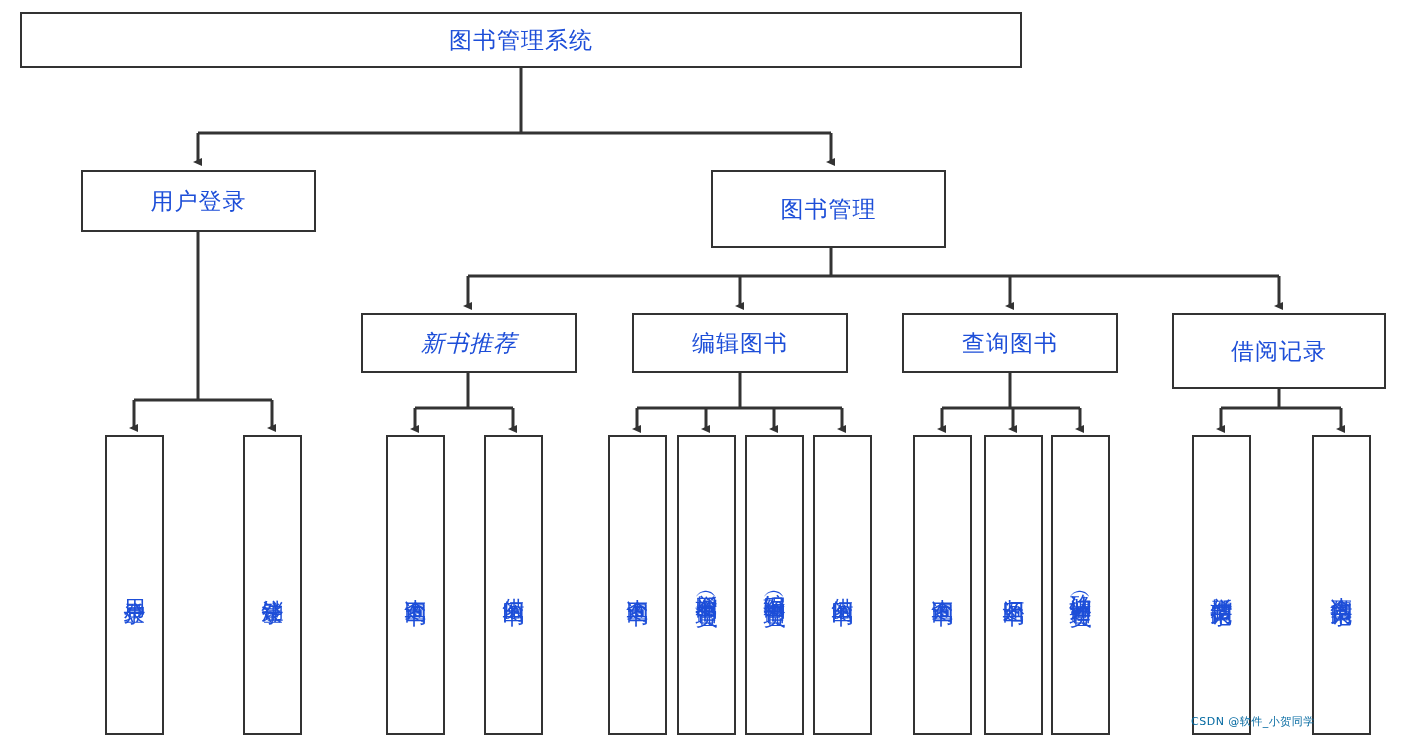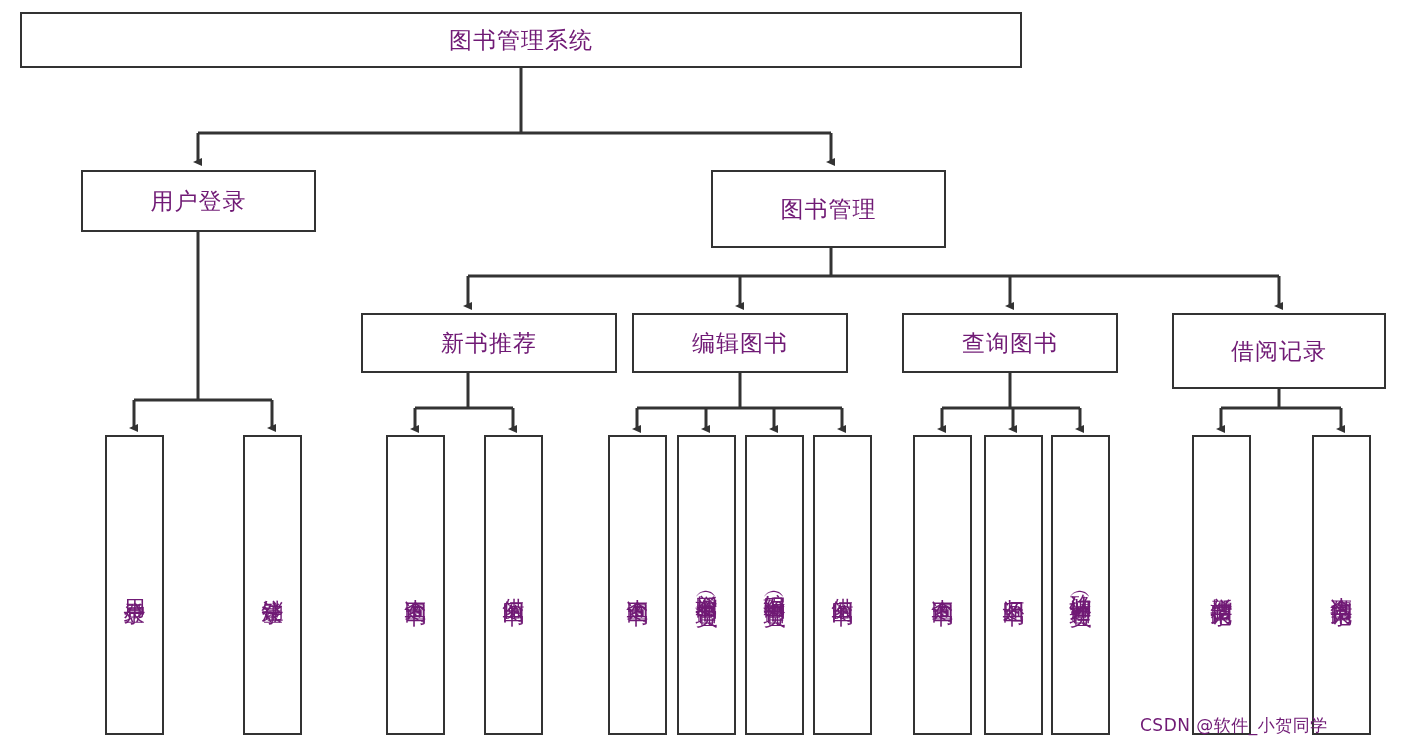--- a/index.html
+++ b/index.html
@@ -26,42 +26,42 @@
     pointer-events: none;
   }
   .node {
     position: absolute;
     box-sizing: border-box;
     border: 2px solid #333333;
     background: #ffffff;
     display: flex;
     align-items: center;
     justify-content: center;
-    color: #701a75;
+    color: #1d4ed8;
   }
   .node.horiz {
     font-size: 23px;
     letter-spacing: 1px;
   }
   .node.leaf {
     writing-mode: vertical-rl;
     text-orientation: upright;
     font-size: 22px;
     line-height: 1.18;
     letter-spacing: 2px;
     padding: 4px 0;
     text-align: center;
     white-space: nowrap;
   }
   .watermark {
     position: absolute;
-    left: 1140px;
+    left: 1191px;
     top: 714px;
-    font-size: 17px;
-    color: #701a75;
+    font-size: 11px;
+    color: #0369a1;
     letter-spacing: 0.5px;
     white-space: nowrap;
     font-family: "DejaVu Sans", "Liberation Sans", sans-serif;
   }
 </style>
 </head>
 <body>
 
 <div id="canvas">
 
@@ -113,21 +113,21 @@
       <path d="M1221,408 L1221,429" marker-end="url(#arrow)"></path>
       <path d="M1341,408 L1341,429" marker-end="url(#arrow)"></path>
     </g>
   </svg>
 
   <div class="node horiz" style="left:20px;top:12px;width:1002px;height:56px;">图书管理系统</div>
 
   <div class="node horiz" style="left:81px;top:170px;width:235px;height:62px;">用户登录</div>
   <div class="node horiz" style="left:711px;top:170px;width:235px;height:78px;">图书管理</div>
 
-  <div class="node horiz" style="left:361px;top:313px;width:256px;height:60px;">新书推荐</div>
+  <div class="node horiz" style="left:361px;top:313px;width:216px;height:60px;font-style:italic;">新书推荐</div>
   <div class="node horiz" style="left:632px;top:313px;width:216px;height:60px;">编辑图书</div>
   <div class="node horiz" style="left:902px;top:313px;width:216px;height:60px;">查询图书</div>
   <div class="node horiz" style="left:1172px;top:313px;width:214px;height:76px;">借阅记录</div>
 
   <div class="node leaf" style="left:105px;top:435px;width:59px;height:300px;">用户登录</div>
   <div class="node leaf" style="left:243px;top:435px;width:59px;height:300px;">注销登录</div>
 
   <div class="node leaf" style="left:386px;top:435px;width:59px;height:300px;">查询图书</div>
   <div class="node leaf" style="left:484px;top:435px;width:59px;height:300px;">借阅图书</div>
 

